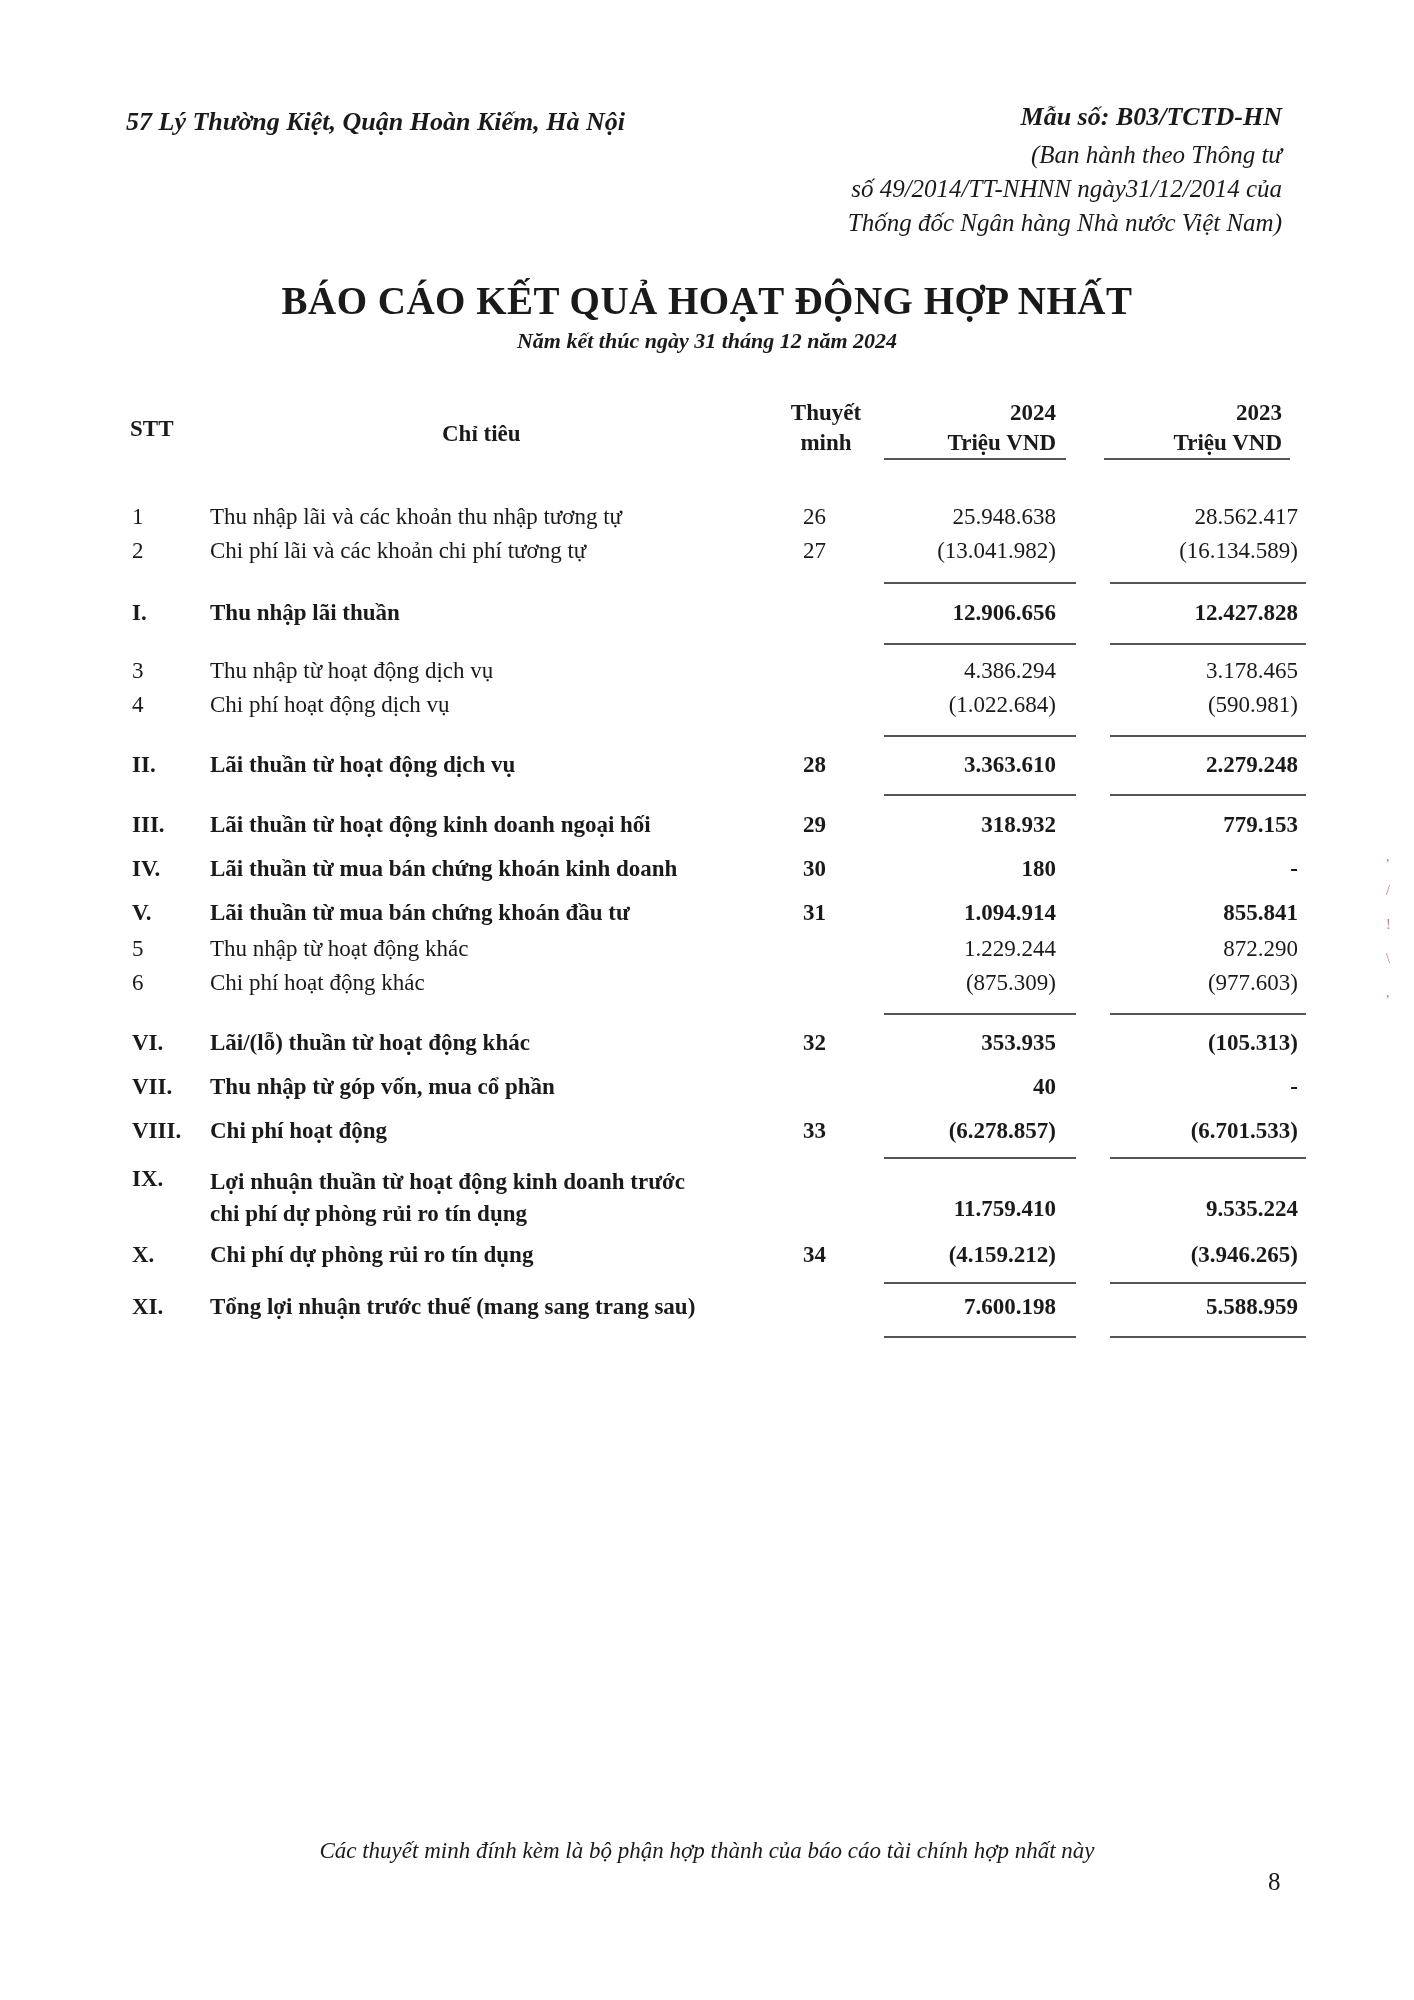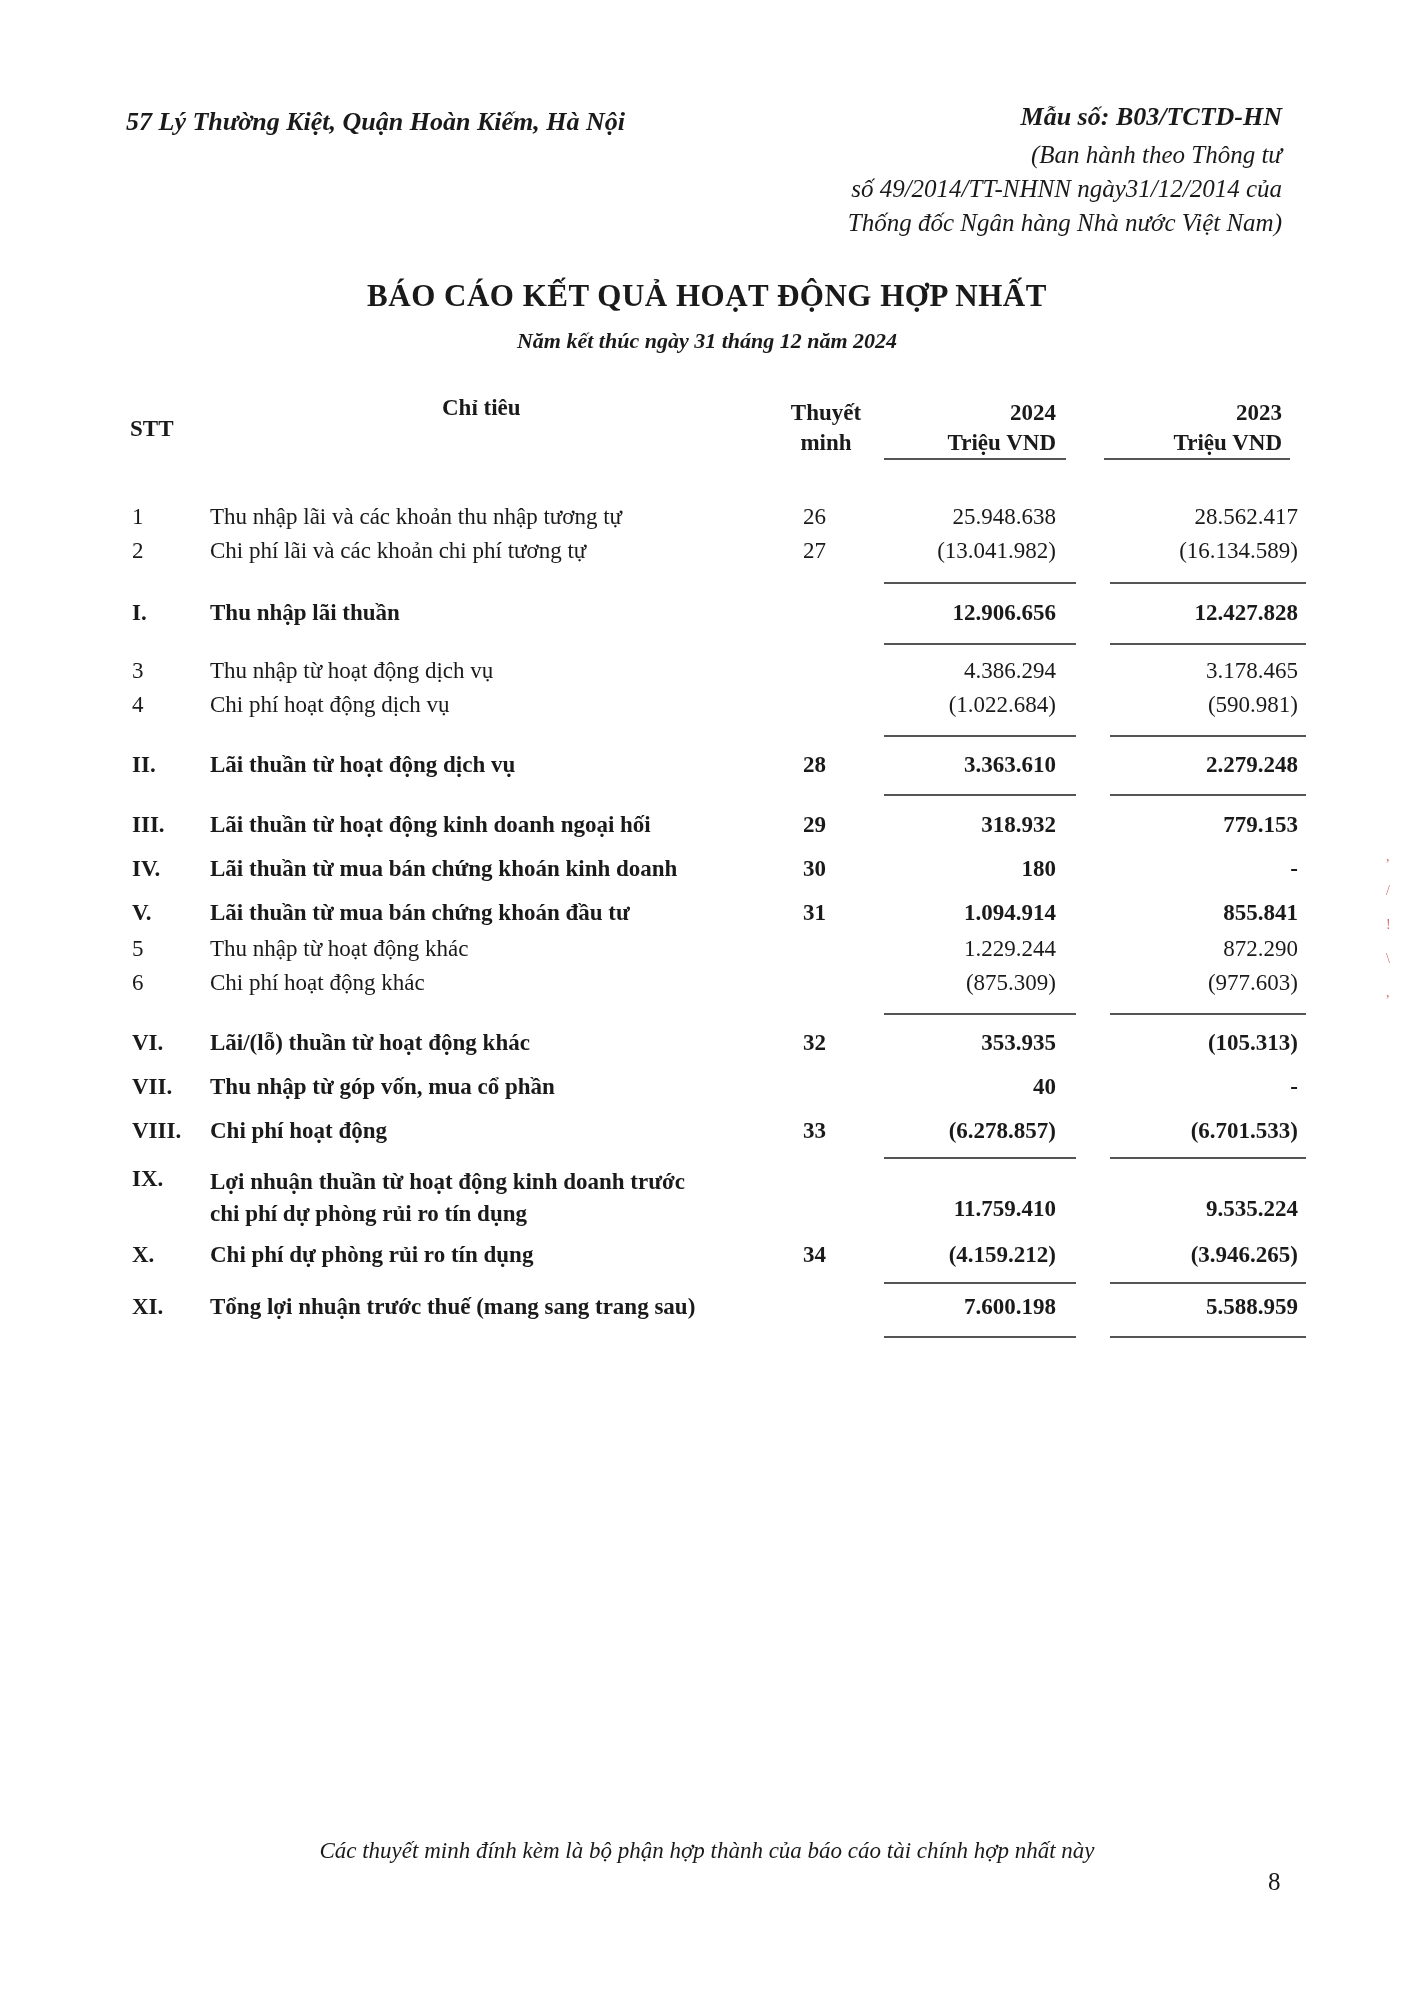--- a/index.html
+++ b/index.html
@@ -4,21 +4,21 @@
 <style>
   html, body { margin:0; padding:0; }
   body { width:1414px; height:2000px; background:#fff; position:relative; overflow:hidden;
          font-family:"Liberation Serif", "DejaVu Serif", serif; color:#1a1a1a; }
   .abs { position:absolute; }
   .hdr-left { left:126px; top:104px; font-size:26px; line-height:36px; }
   .hdr-left .b { font-weight:bold; }
   .hdr-left .bi { font-weight:bold; font-style:italic; }
   .hdr-right { right:132px; top:100px; text-align:right; font-size:25px; line-height:34px; font-style:italic; }
   .hdr-right .bi { font-weight:bold; font-style:italic; font-size:26px; margin-bottom:4px; }
-  .title { left:0; width:1414px; top:278px; text-align:center; font-size:31px; font-weight:bold; letter-spacing:0.5px; }
+  .title { left:0; width:1414px; top:278px; text-align:center; font-size:39px; font-weight:bold; letter-spacing:0.5px; }
   .subtitle { left:0; width:1414px; top:328px; text-align:center; font-size:22px; font-weight:bold; font-style:italic; }
   .colhdr { font-weight:bold; font-size:23px; }
   .row { position:absolute; left:0; width:1414px; height:34px; font-size:23px; }
   .row .stt { position:absolute; left:132px; }
   .row .label { position:absolute; left:210px; }
   .row .note { position:absolute; left:756px; width:70px; text-align:right; }
   .row .v24 { position:absolute; right:358px; text-align:right; }
   .row .v23 { position:absolute; right:116px; text-align:right; }
   .row.bold { font-weight:bold; }
   .rule { position:absolute; height:2px; background:#555; }
@@ -39,21 +39,21 @@
   <div class="bi">Mẫu số: B03/TCTD-HN</div>
   <div>(Ban hành theo Thông tư</div>
   <div>số 49/2014/TT-NHNN ngày31/12/2014 của</div>
   <div>Thống đốc Ngân hàng Nhà nước Việt Nam)</div>
 </div>
 
 <div class="abs title">BÁO CÁO KẾT QUẢ HOẠT ĐỘNG HỢP NHẤT</div>
 <div class="abs subtitle">Năm kết thúc ngày 31 tháng 12 năm 2024</div>
 
 <div class="abs colhdr" style="left:130px; top:416px;">STT</div>
-<div class="abs colhdr" style="left:442px; top:395px;">Chỉ tiêu</div>
+<div class="abs colhdr" style="left:442px; top:421px;">Chỉ tiêu</div>
 <div class="abs colhdr" style="left:786px; top:398px; width:80px; text-align:center; line-height:30px;">
   <div>Thuyết</div>
   <div>minh</div>
 </div>
 <div class="abs colhdr" style="right:358px; top:398px; text-align:right; line-height:30px;">
   <div>2024</div>
   <div>Triệu VND</div>
 </div>
 <div class="abs colhdr" style="right:132px; top:398px; text-align:right; line-height:30px;">
   <div>2023</div>

